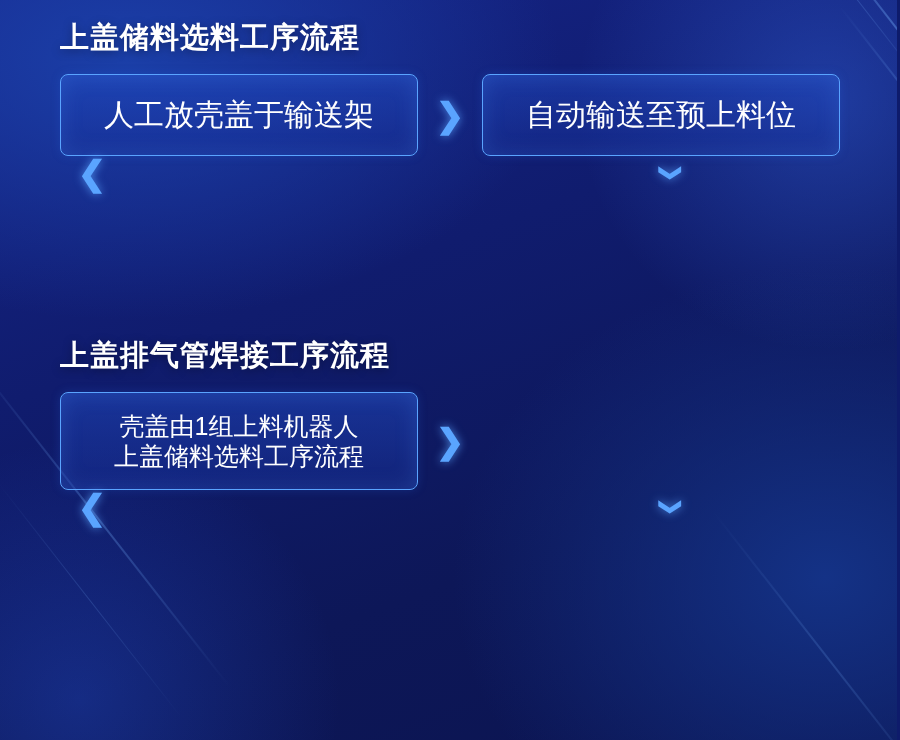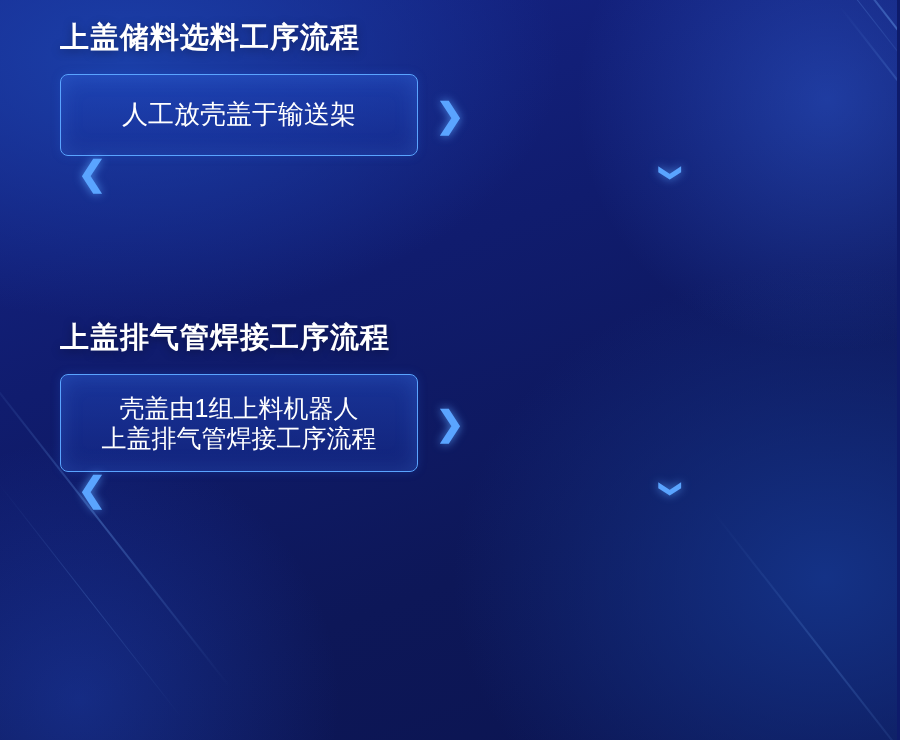--- a/index.html
+++ b/index.html
@@ -50,21 +50,21 @@
     background: radial-gradient(circle, rgba(40,90,230,0.30) 0%, rgba(20,50,160,0) 68%);
     pointer-events: none;
   }
 
   .section {
     position: absolute;
     left: 0;
     width: 900px;
   }
   .section.one { top: 18px; }
-  .section.two { top: 318px; }
+  .section.two { top: 336px; }
 
   .sec-title {
     margin: 0 0 16px 60px;
     font-size: 29px;
     font-weight: bold;
     color: #ffffff;
     letter-spacing: 1px;
     text-shadow: 0 2px 10px rgba(0,0,0,.35);
   }
 
@@ -86,21 +86,21 @@
     min-height: 82px;
     border: 1.5px solid #5aa4ff;
     border-radius: 8px;
     background: linear-gradient(180deg, rgba(32,72,190,0.55) 0%, rgba(22,46,150,0.45) 100%);
     box-shadow: inset 0 0 22px rgba(80,150,255,0.22), 0 0 10px rgba(40,100,220,0.25);
     display: flex;
     align-items: center;
     justify-content: center;
     text-align: center;
     color: #ffffff;
-    font-size: 26px;
+    font-size: 30px;
     line-height: 1.22;
     padding: 8px 10px;
     white-space: pre-line;
   }
   .box.tall { min-height: 98px; }
   .box.small-text { font-size: 25px; }
 
   .gap {
     width: 64px;
     display: flex;
@@ -142,36 +142,37 @@
   <div class="streak s6"></div>
 
   <div class="section one">
     <h2 class="sec-title">上盖储料选料工序流程</h2>
     <div class="grid">
       <div class="row">
         <div class="box">人工放壳盖于输送架</div>
         <div class="gap">
           <span class="chev">❯</span>
         </div>
+        <div class="box">自动输送至预上料位</div>
       </div>
       <div class="v-arrow a1" style="transform:rotate(90deg)">❯</div>
       <div class="row">
         <div class="gap">
           <span class="chev">❮</span>
         </div>
       </div>
     </div>
   </div>
 
   <div class="section two">
     <h2 class="sec-title">上盖排气管焊接工序流程</h2>
     <div class="grid">
       <div class="row">
         <div class="box tall small-text">壳盖由1组上料机器人
-上盖排气管焊接工序流程</div>
+上盖储料选料工序流程</div>
         <div class="gap">
           <span class="chev">❯</span>
         </div>
       </div>
       <div class="v-arrow a2" style="transform:rotate(90deg)">❯</div>
       <div class="row">
         <div class="gap">
           <span class="chev">❮</span>
         </div>
       </div>

